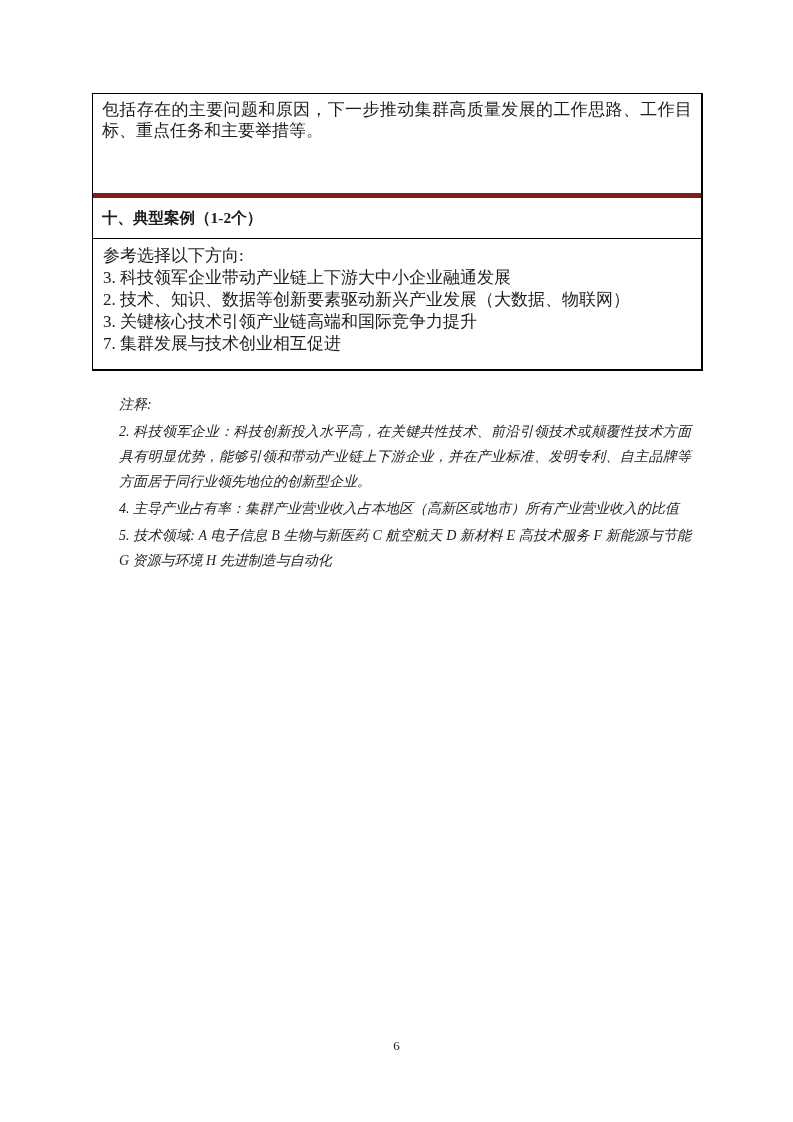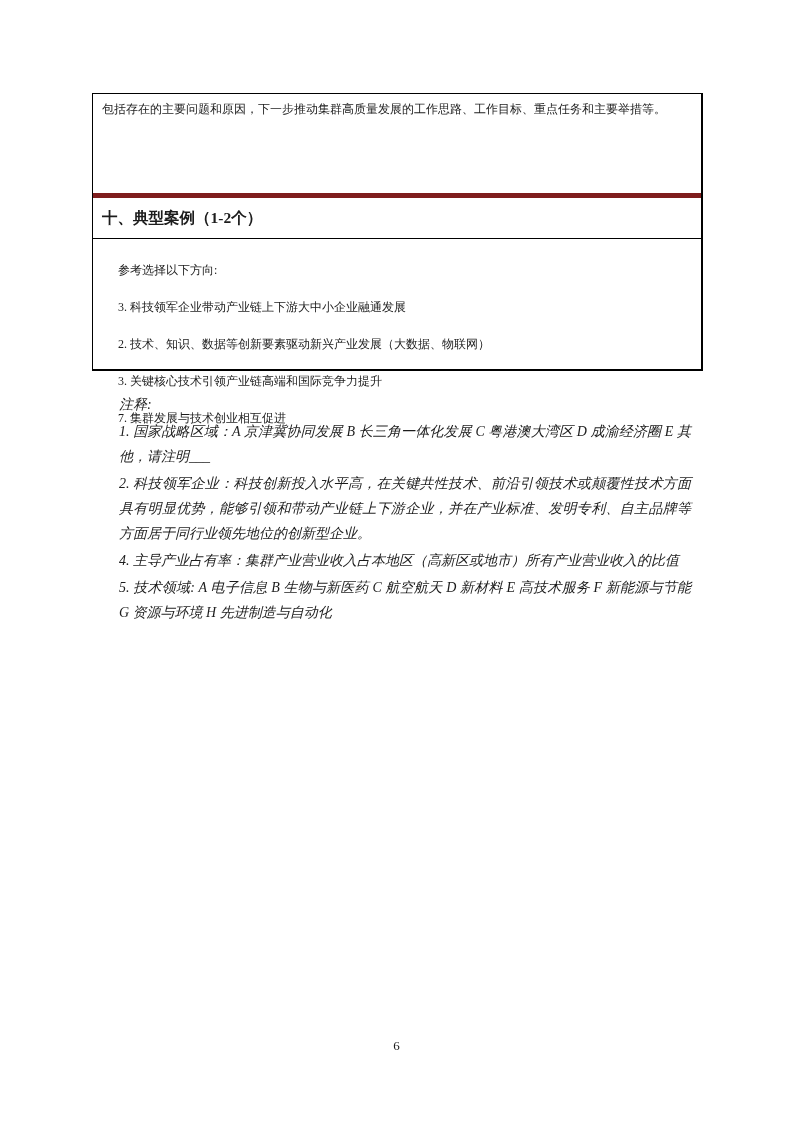--- a/index.html
+++ b/index.html
@@ -27,42 +27,42 @@
     width: 611px;
     box-sizing: border-box;
     border-top: 1px solid #000;
     border-left: 1px solid #000;
     border-right: 2px solid #000;
     border-bottom: 2px solid #000;
   }
   .cell {
     box-sizing: border-box;
     padding: 5px 9px;
-    font-size: 12px;
+    font-size: 17px;
     line-height: 21px;
   }
   .cell-overview {
     height: 99px;
     text-align: justify;
   }
   .cell-section-title {
     height: 40px;
     border-top: 5px solid #7f1d1d;
     border-bottom: 1px solid #000;
     font-weight: bold;
     font-size: 15.5px;
     display: flex;
     align-items: center;
     padding: 0 9px;
   }
   .cell-directions {
     height: 130px;
   }
   .cell-directions p {
-    margin: 16px;
+    margin: 1px;
   }
   
   .notes {
     position: absolute;
     left: 119px;
     top: 392px;
     width: 572px;
     font-size: 14px;
     line-height: 25px;
     text-align: justify;
@@ -101,21 +101,20 @@
       <p>3. 科技领军企业带动产业链上下游大中小企业融通发展</p>
       <p>2. 技术、知识、数据等创新要素驱动新兴产业发展（大数据、物联网）</p>
       <p>3. 关键核心技术引领产业链高端和国际竞争力提升</p>
       <p>7. 集群发展与技术创业相互促进</p>
     </div>
 
   </div>
 
   <div class="notes">
     <p class="notes-title">注释:</p>
-    <p>1. 国家战略区域：A 京津冀协同发展  B 长三角一体化发展  C 粤港澳大湾区  D 成渝经济圈  E 其他，请注明___</p>
     <p>2. 科技领军企业：科技创新投入水平高，在关键共性技术、前沿引领技术或颠覆性技术方面具有明显优势，能够引领和带动产业链上下游企业，并在产业标准、发明专利、自主品牌等方面居于同行业领先地位的创新型企业。</p>
     <p>4. 主导产业占有率：集群产业营业收入占本地区（高新区或地市）所有产业营业收入的比值</p>
     <p>5. 技术领域: A 电子信息  B 生物与新医药  C 航空航天  D 新材料  E 高技术服务  F 新能源与节能  G 资源与环境  H 先进制造与自动化</p>
   </div>
 
   <div class="page-number">6</div>
 
 </div>
 
 </body></html>

